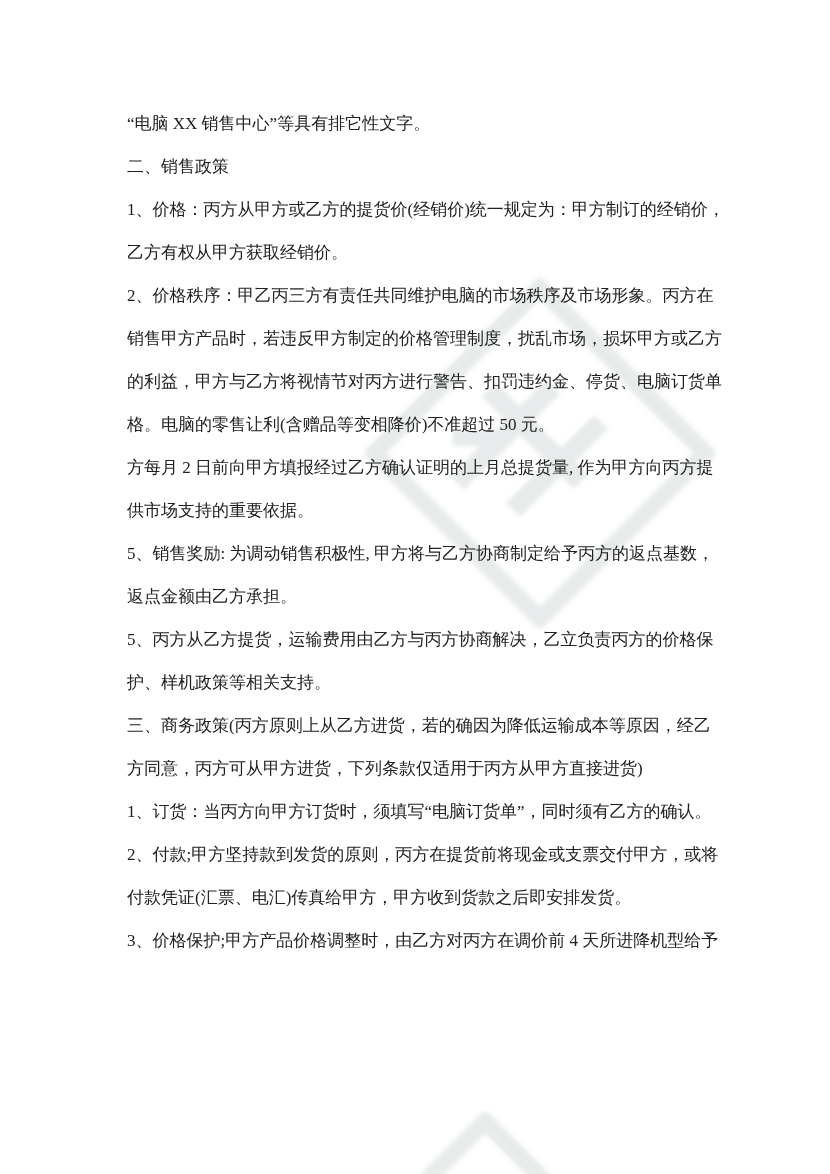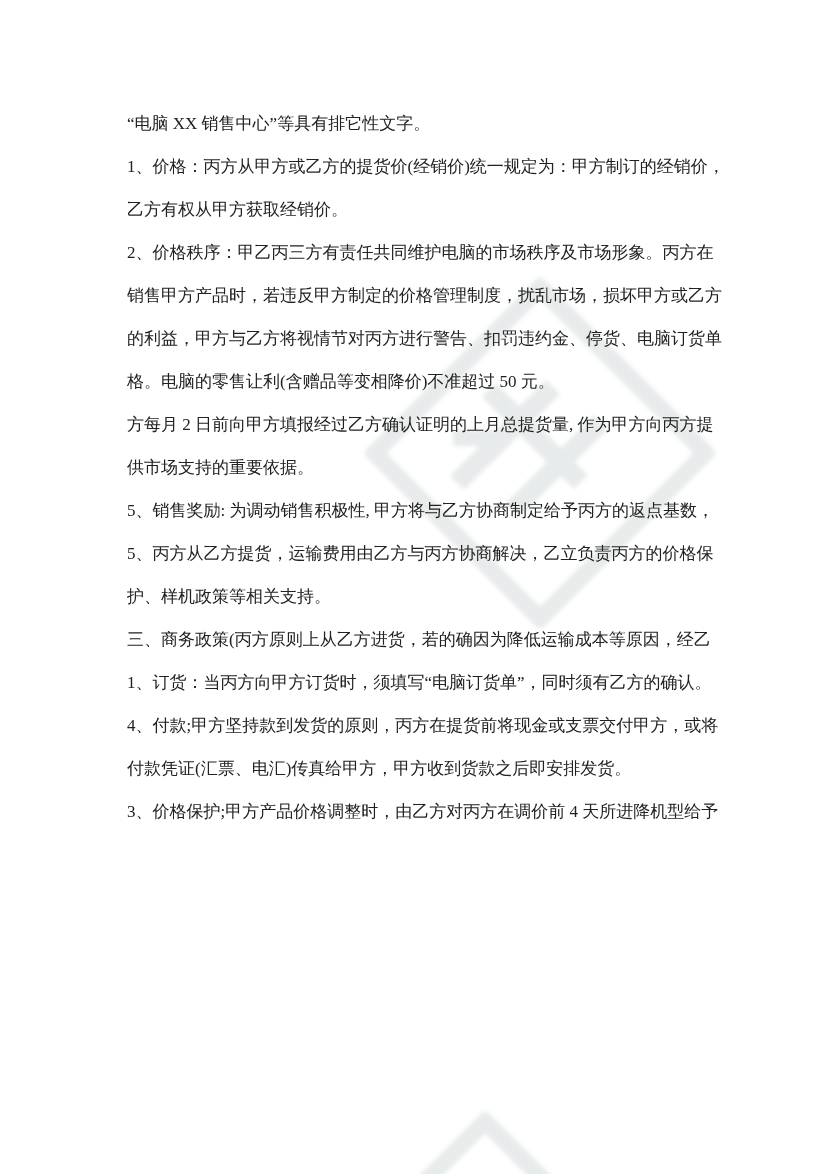--- a/index.html
+++ b/index.html
@@ -56,31 +56,34 @@
   <svg class="watermark bottom" width="350" height="350" viewBox="0 0 350 350" aria-hidden="true">
     <g fill="none" stroke="#e7eaea">
       <rect x="58" y="58" width="234" height="234" stroke-width="17" transform="rotate(45 175 175)"></rect>
       <line x1="92" y1="205" x2="188" y2="109" stroke-width="20"></line>
       <line x1="124" y1="112" x2="216" y2="204" stroke-width="20"></line>
     </g>
   </svg>
 
   <div class="text-block">
     <div class="line">“电脑 XX 销售中心”等具有排它性文字。</div>
+    <div class="line">二、销售政策</div>
     <div class="line">1、价格：丙方从甲方或乙方的提货价(经销价)统一规定为：甲方制订的经销价，</div>
     <div class="line">乙方有权从甲方获取经销价。</div>
     <div class="line">2、价格秩序：甲乙丙三方有责任共同维护电脑的市场秩序及市场形象。丙方在</div>
     <div class="line">销售甲方产品时，若违反甲方制定的价格管理制度，扰乱市场，损坏甲方或乙方</div>
     <div class="line">的利益，甲方与乙方将视情节对丙方进行警告、扣罚违约金、停货、电脑订货单</div>
     <div class="line">格。电脑的零售让利(含赠品等变相降价)不准超过 50 元。</div>
     <div class="line">方每月 2 日前向甲方填报经过乙方确认证明的上月总提货量, 作为甲方向丙方提</div>
     <div class="line">供市场支持的重要依据。</div>
     <div class="line">5、销售奖励: 为调动销售积极性, 甲方将与乙方协商制定给予丙方的返点基数，</div>
+    <div class="line">返点金额由乙方承担。</div>
     <div class="line">5、丙方从乙方提货，运输费用由乙方与丙方协商解决，乙立负责丙方的价格保</div>
     <div class="line">护、样机政策等相关支持。</div>
     <div class="line">三、商务政策(丙方原则上从乙方进货，若的确因为降低运输成本等原因，经乙</div>
+    <div class="line">方同意，丙方可从甲方进货，下列条款仅适用于丙方从甲方直接进货)</div>
     <div class="line">1、订货：当丙方向甲方订货时，须填写“电脑订货单”，同时须有乙方的确认。</div>
-    <div class="line">4、付款;甲方坚持款到发货的原则，丙方在提货前将现金或支票交付甲方，或将</div>
+    <div class="line">2、付款;甲方坚持款到发货的原则，丙方在提货前将现金或支票交付甲方，或将</div>
     <div class="line">付款凭证(汇票、电汇)传真给甲方，甲方收到货款之后即安排发货。</div>
     <div class="line">3、价格保护;甲方产品价格调整时，由乙方对丙方在调价前 4 天所进降机型给予</div>
   </div>
 
 </div>
 
 </body></html>

